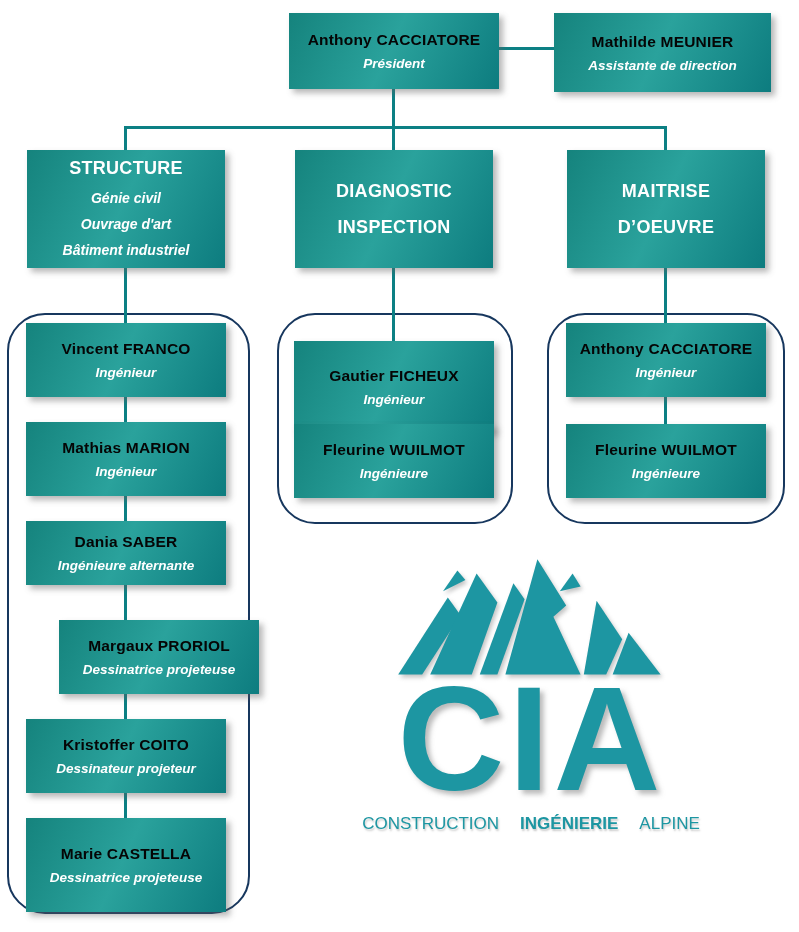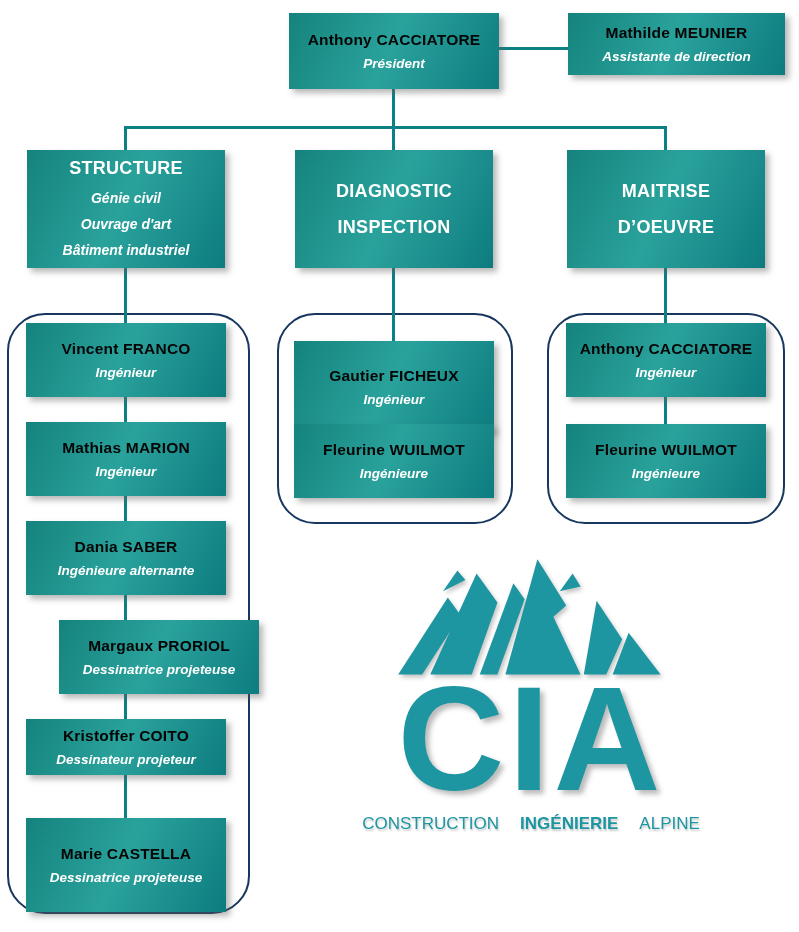--- a/index.html
+++ b/index.html
@@ -57,21 +57,21 @@
   <div class="vline" style="left:392px;top:127px;height:23px;"></div>
   <div class="vline" style="left:664px;top:127px;height:23px;"></div>
   <div class="vline" style="left:124px;top:268px;height:552px;"></div>
   <div class="vline" style="left:392px;top:268px;height:158px;"></div>
   <div class="vline" style="left:664px;top:268px;height:158px;"></div>
 
   <div class="node" style="left:289px;top:13px;width:210px;height:76px;">
     <div class="person-name">Anthony CACCIATORE</div>
     <div class="person-role">Président</div>
   </div>
-  <div class="node" style="left:568px;top:13px;width:217px;height:62px;">
+  <div class="node" style="left:554px;top:13px;width:217px;height:79px;">
     <div class="person-name">Mathilde MEUNIER</div>
     <div class="person-role">Assistante de direction</div>
   </div>
 
   <div class="node" style="left:27px;top:150px;width:198px;height:118px;">
     <div class="dept-title single">STRUCTURE</div>
     <div class="dept-specialty">Génie civil</div>
     <div class="dept-specialty">Ouvrage d'art</div>
     <div class="dept-specialty">Bâtiment industriel</div>
   </div>
@@ -85,29 +85,29 @@
   </div>
 
   <div class="node" style="left:26px;top:323px;width:200px;height:74px;">
     <div class="person-name">Vincent FRANCO</div>
     <div class="person-role">Ingénieur</div>
   </div>
   <div class="node" style="left:26px;top:422px;width:200px;height:74px;">
     <div class="person-name">Mathias MARION</div>
     <div class="person-role">Ingénieur</div>
   </div>
-  <div class="node" style="left:26px;top:521px;width:200px;height:74px;">
+  <div class="node" style="left:26px;top:521px;width:200px;height:64px;">
     <div class="person-name">Dania SABER</div>
     <div class="person-role">Ingénieure alternante</div>
   </div>
   <div class="node" style="left:26px;top:620px;width:200px;height:74px;margin-left:33px;">
     <div class="person-name">Margaux PRORIOL</div>
     <div class="person-role">Dessinatrice projeteuse</div>
   </div>
-  <div class="node" style="left:26px;top:719px;width:200px;height:56px;">
+  <div class="node" style="left:26px;top:719px;width:200px;height:74px;">
     <div class="person-name">Kristoffer COITO</div>
     <div class="person-role">Dessinateur projeteur</div>
   </div>
   <div class="node" style="left:26px;top:818px;width:200px;height:94px;">
     <div class="person-name">Marie CASTELLA</div>
     <div class="person-role">Dessinatrice projeteuse</div>
   </div>
 
   <div class="node" style="left:294px;top:341px;width:200px;height:91px;">
     <div class="person-name">Gautier FICHEUX</div>

